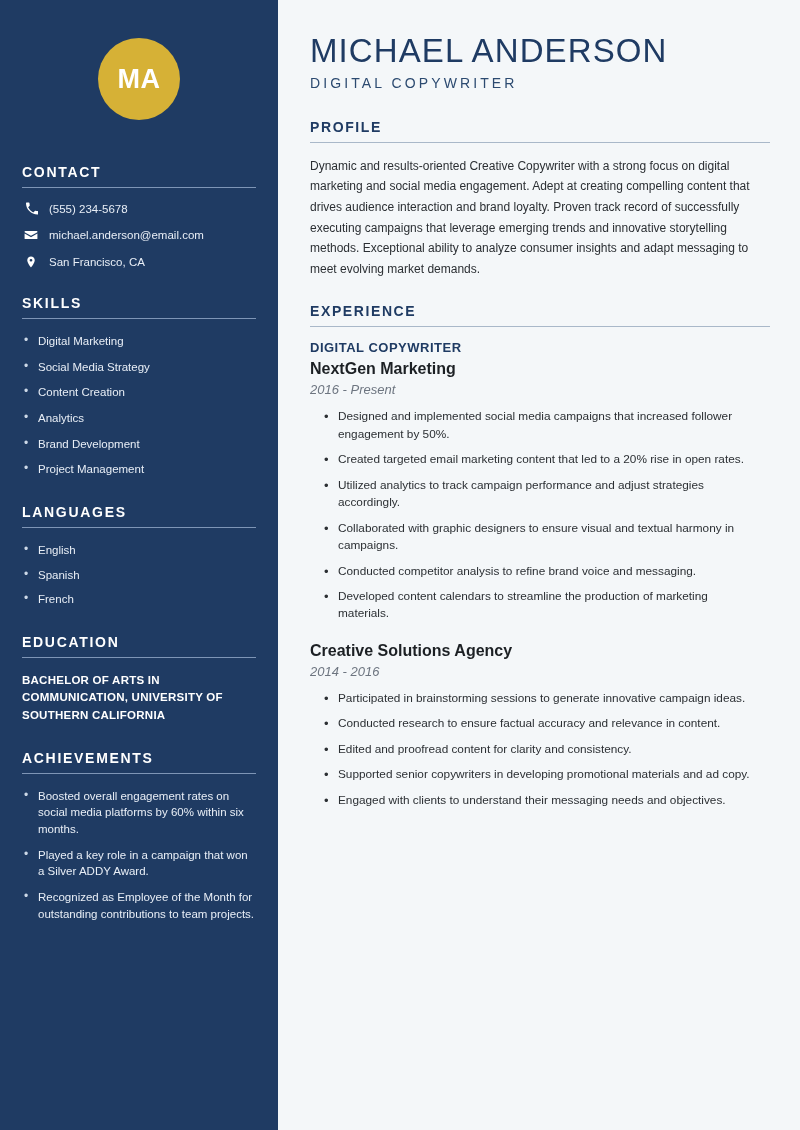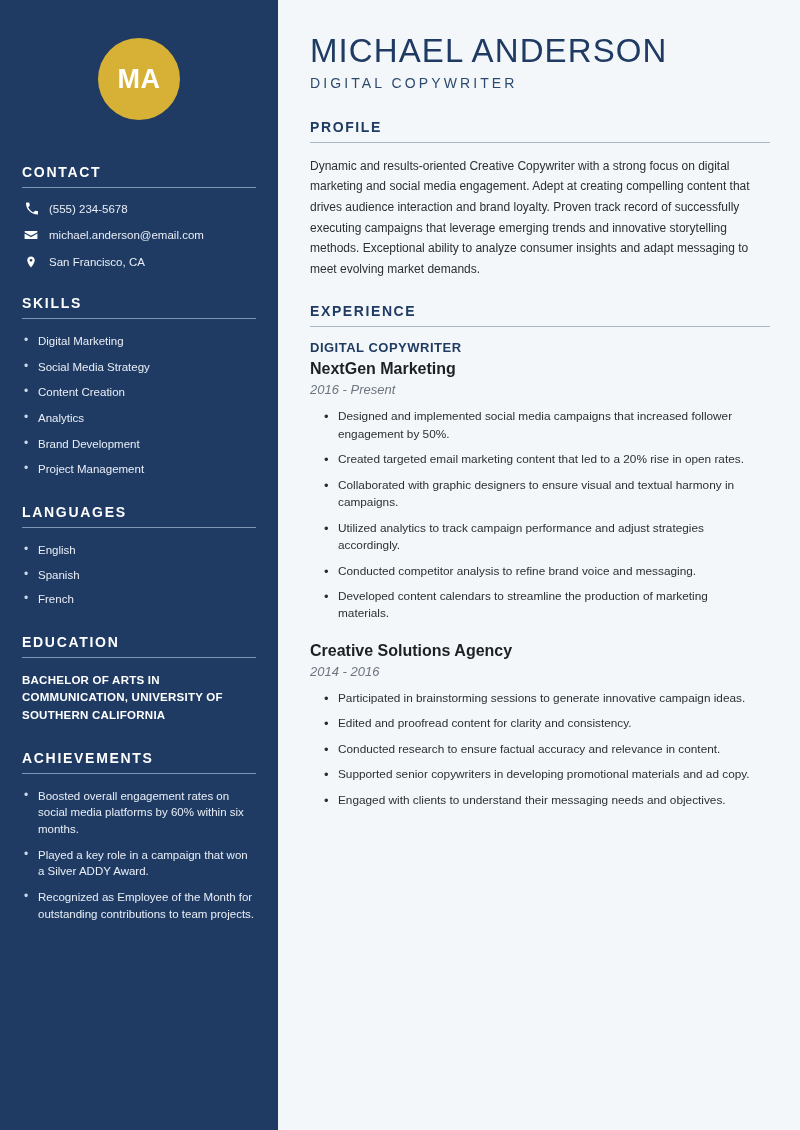--- a/index.html
+++ b/index.html
@@ -305,34 +305,34 @@
       <h2 class="main-heading">EXPERIENCE</h2>
       <div class="main-rule"></div>
 
       <div class="exp-entry">
         <div class="exp-role">DIGITAL COPYWRITER</div>
         <div class="exp-company">NextGen Marketing</div>
         <div class="exp-dates">2016 - Present</div>
         <ul class="exp-bullets">
           <li>Designed and implemented social media campaigns that increased follower engagement by 50%.</li>
           <li>Created targeted email marketing content that led to a 20% rise in open rates.</li>
+          <li>Utilized analytics to track campaign performance and adjust strategies accordingly.</li>
           <li>Collaborated with graphic designers to ensure visual and textual harmony in campaigns.</li>
-          <li>Utilized analytics to track campaign performance and adjust strategies accordingly.</li>
           <li>Conducted competitor analysis to refine brand voice and messaging.</li>
           <li>Developed content calendars to streamline the production of marketing materials.</li>
         </ul>
       </div>
 
       <div class="exp-entry">
         <div class="exp-company">Creative Solutions Agency</div>
         <div class="exp-dates">2014 - 2016</div>
         <ul class="exp-bullets">
           <li>Participated in brainstorming sessions to generate innovative campaign ideas.</li>
+          <li>Conducted research to ensure factual accuracy and relevance in content.</li>
           <li>Edited and proofread content for clarity and consistency.</li>
-          <li>Conducted research to ensure factual accuracy and relevance in content.</li>
           <li>Supported senior copywriters in developing promotional materials and ad copy.</li>
           <li>Engaged with clients to understand their messaging needs and objectives.</li>
         </ul>
       </div>
 
     </section>
 
   </main>
 </div>
 

